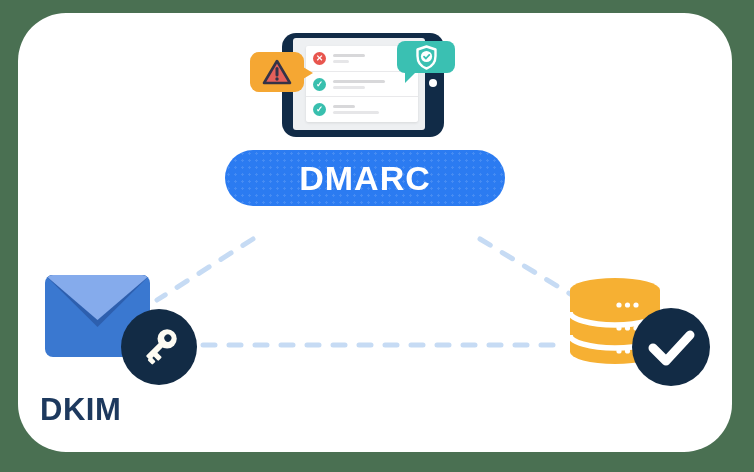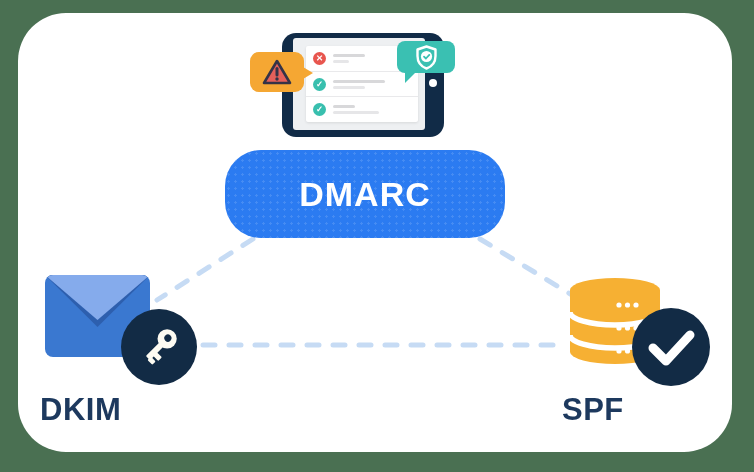--- a/index.html
+++ b/index.html
@@ -79,21 +79,21 @@
   .shield-tail {
     position: absolute; left: 8px; bottom: -10px;
     width: 0; height: 0;
     border-top: 11px solid #3ac0b2;
     border-right: 11px solid transparent;
   }
 
   
   .dmarc-pill {
     position: absolute; left: 225px; top: 150px;
-    width: 280px; height: 88px;
+    width: 280px; height: 56px;
     background-color: #2b7bf1;
     background-image: radial-gradient(circle, rgba(255,255,255,0.13) 1px, transparent 1.4px);
     background-size: 7px 7px;
     border-radius: 36px; z-index: 3;
     display: flex; align-items: center; justify-content: center;
     color: #ffffff; font-size: 34px; font-weight: 700; letter-spacing: 1px;
   }
 
   
   .envelope { position: absolute; left: 45px; top: 275px; z-index: 3; }
@@ -218,15 +218,14 @@
       <circle cx="49" cy="73" r="2.6"></circle>
         <circle cx="57.5" cy="73" r="2.6"></circle>
         <circle cx="66" cy="73" r="2.6"></circle>
     </g>
   </svg>
   <div class="badge check-badge">
     <svg width="78" height="78" viewBox="0 0 78 78">
       <path d="M21,40 L34,53 L58,27" stroke="#ffffff" stroke-width="9" fill="none" stroke-linecap="round" stroke-linejoin="round"></path>
     </svg>
   </div>
-  <div class="node-label spf-label">SPF</div>
 
 </div>
 
 </body></html>

